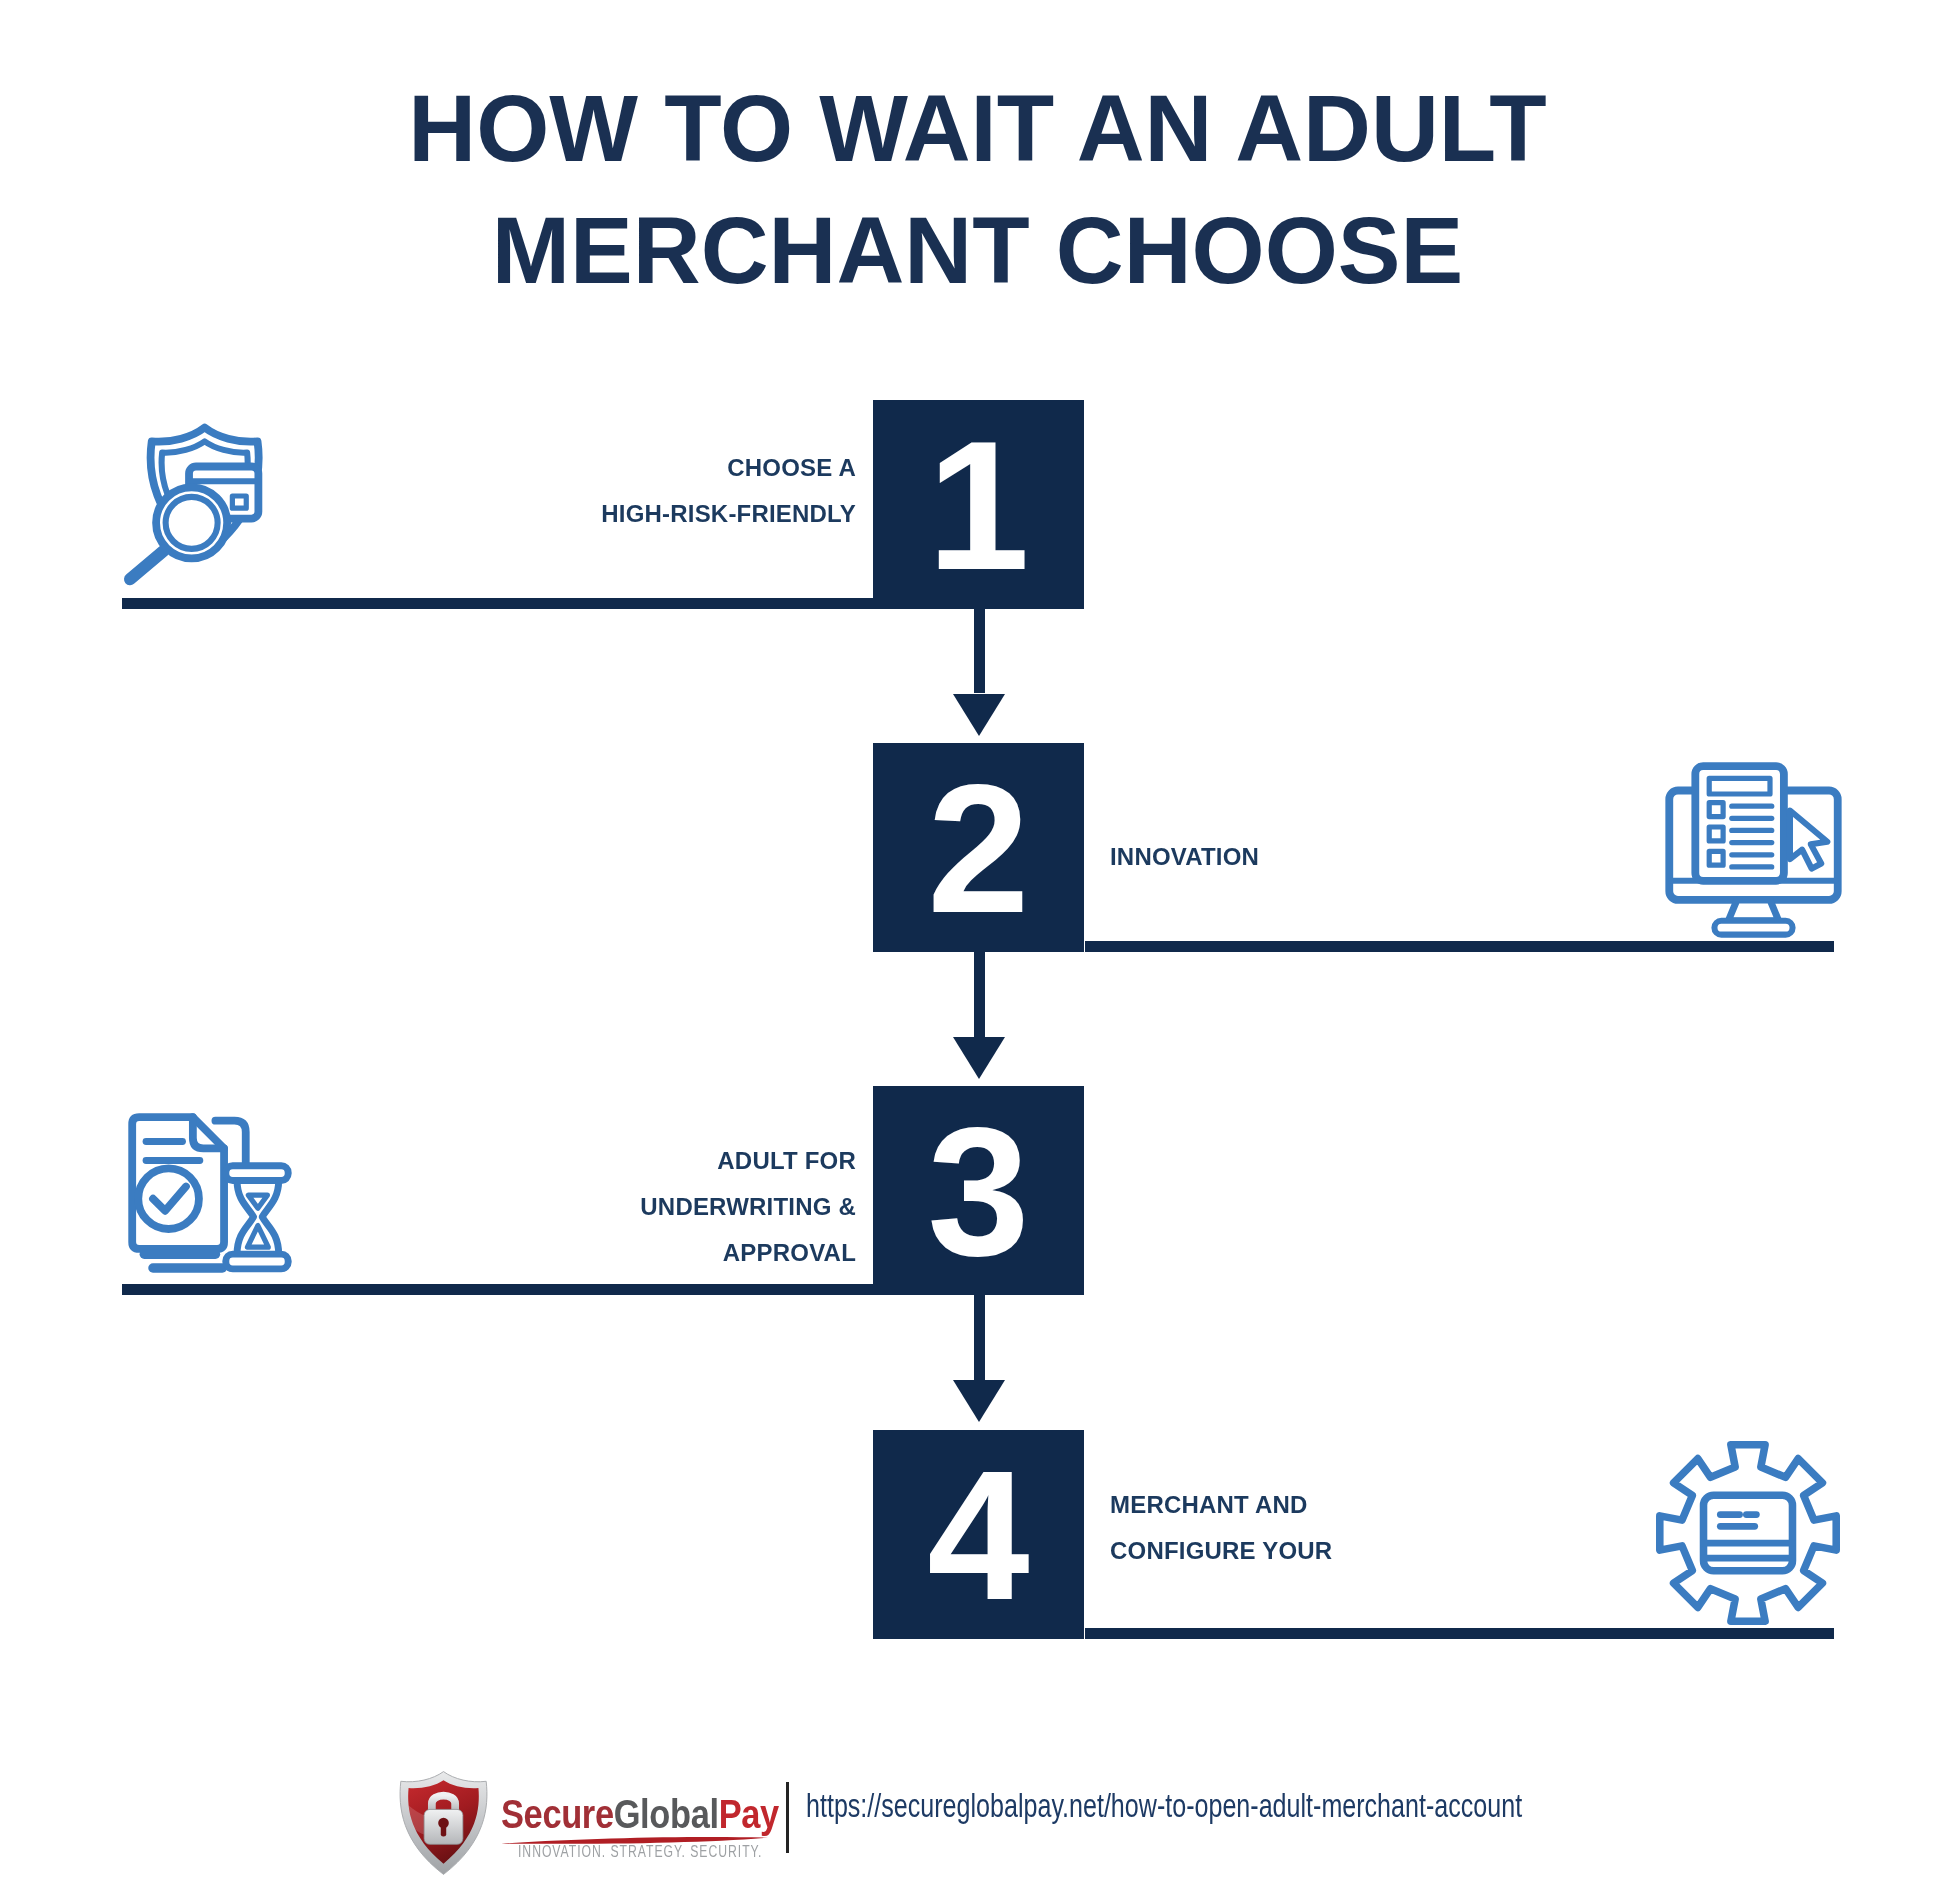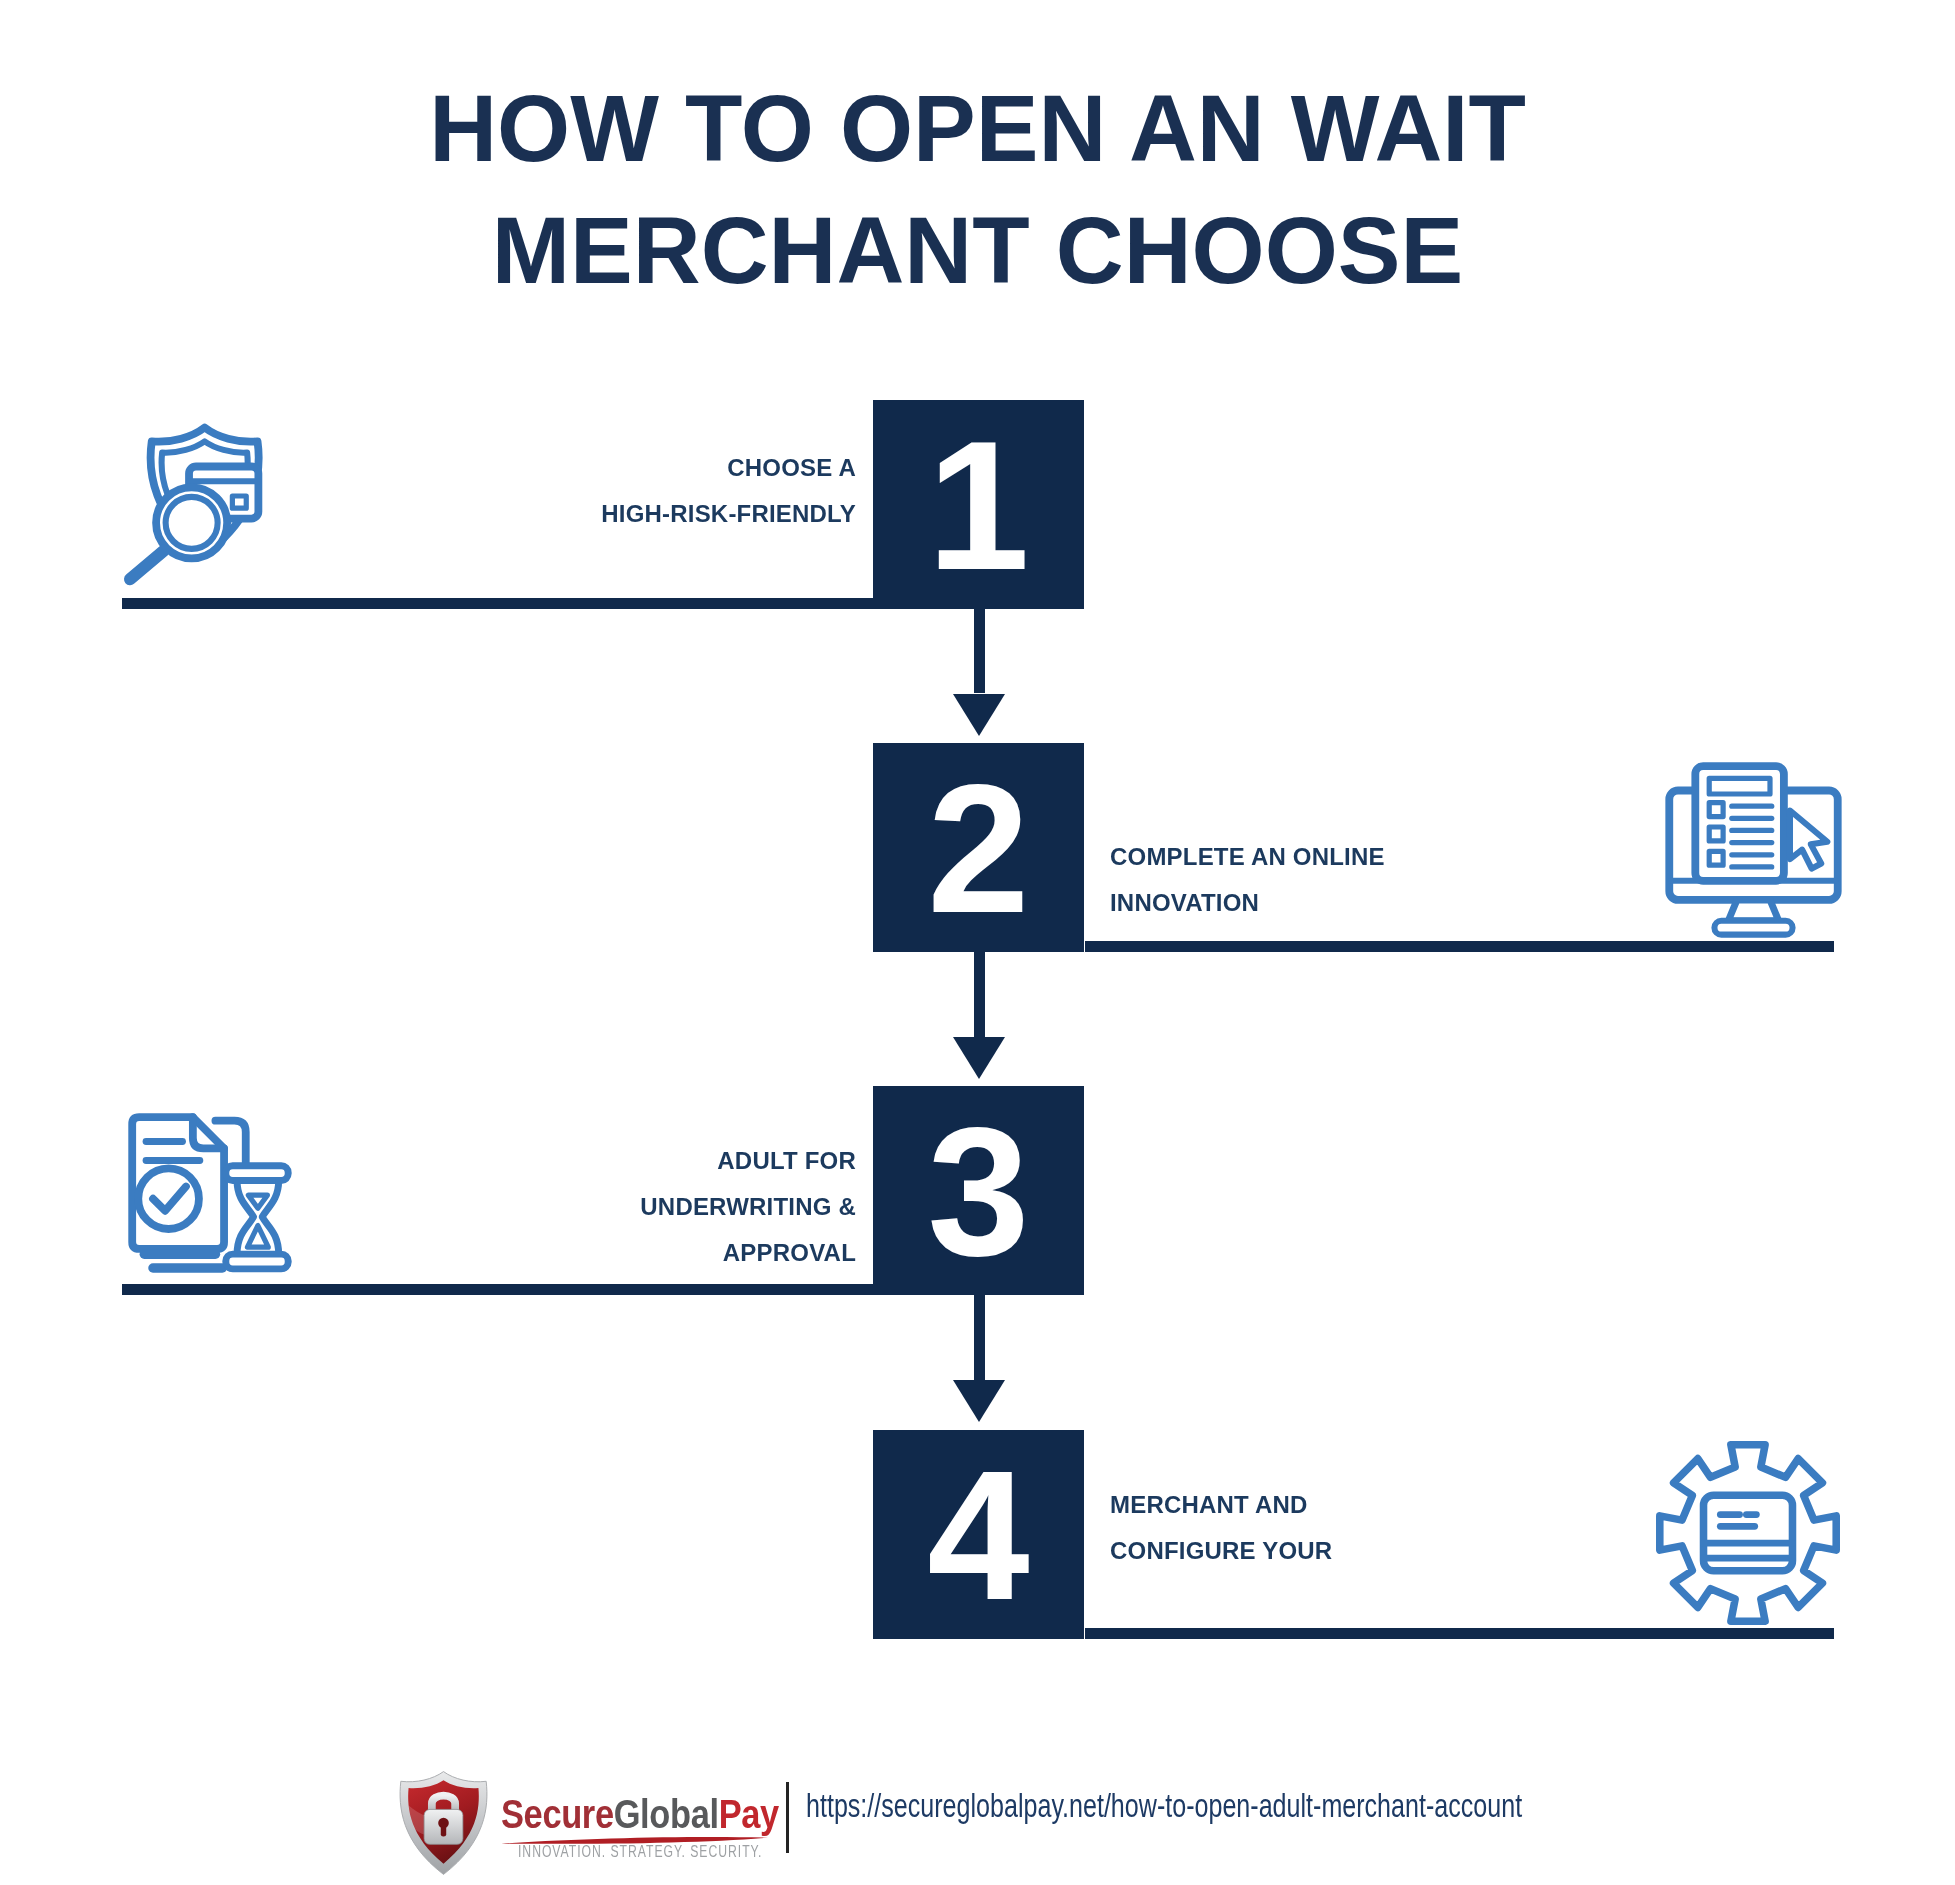--- a/index.html
+++ b/index.html
@@ -61,21 +61,21 @@
   .divider{position:absolute;left:786px;top:1782px;width:2.6px;height:71px;background:#232323;}
   .url{position:absolute;left:806px;top:1787px;font-size:33px;color:#1D3A64;font-weight:400;
        transform:scaleX(0.76);transform-origin:left center;white-space:nowrap;}
 </style>
 </head>
 <body>
 
 <div class="canvas">
 
   <div class="title">
-    <div>HOW TO OPEN AN WAIT</div>
+    <div>HOW TO WAIT AN ADULT</div>
     <div>MERCHANT CHOOSE</div>
   </div>
 
   <div class="icon i1">
     <svg width="189" height="176" viewBox="0 0 218 202" fill="none" stroke="#3B7CC1" stroke-linejoin="round" stroke-linecap="round">
       <path d="M108,7 C122,18 146,25 169,23 C174,58 167,111 108,153 C49,111 42,58 47,23 C70,25 94,18 108,7 Z" stroke-width="9"></path>
       <path d="M108,23 C119,31 139,37 157,36 C160,63 154,103 108,138 C62,103 56,63 59,36 C77,37 97,31 108,23 Z" stroke-width="7"></path>
       <rect x="90" y="52" width="80" height="60" rx="8" fill="#fff" stroke-width="9"></rect>
       <line x1="90" y1="69" x2="170" y2="69" stroke-width="7"></line>
       <rect x="140" y="86" width="16" height="14" stroke-width="6"></rect>
@@ -92,21 +92,20 @@
     <span>1</span>
   </div>
   <div class="rule r1"></div>
   <div class="shaft a1s"></div>
   <div class="head a1h"></div>
 
   <div class="numbox b2">
     <span>2</span>
   </div>
   <div class="step-text t2">
-    <div>COMPLETE AN ONLINE</div>
     <div>INNOVATION</div>
     <div></div>
   </div>
   <div class="icon i2">
     <svg width="183" height="178" viewBox="0 0 210 205" fill="none" stroke="#3B7CC1" stroke-linejoin="round" stroke-linecap="round">
       <rect x="8" y="34" width="194" height="126" rx="10" stroke-width="9"></rect>
       <line x1="10" y1="138" x2="200" y2="138" stroke-width="7"></line>
       <path d="M86,160 L124,160 L134,184 L76,184 Z" fill="#fff" stroke-width="8"></path>
       <rect x="60" y="184" width="90" height="16" rx="8" fill="#fff" stroke-width="7"></rect>
       <rect x="38" y="6" width="102" height="132" rx="9" fill="#fff" stroke-width="9"></rect>

